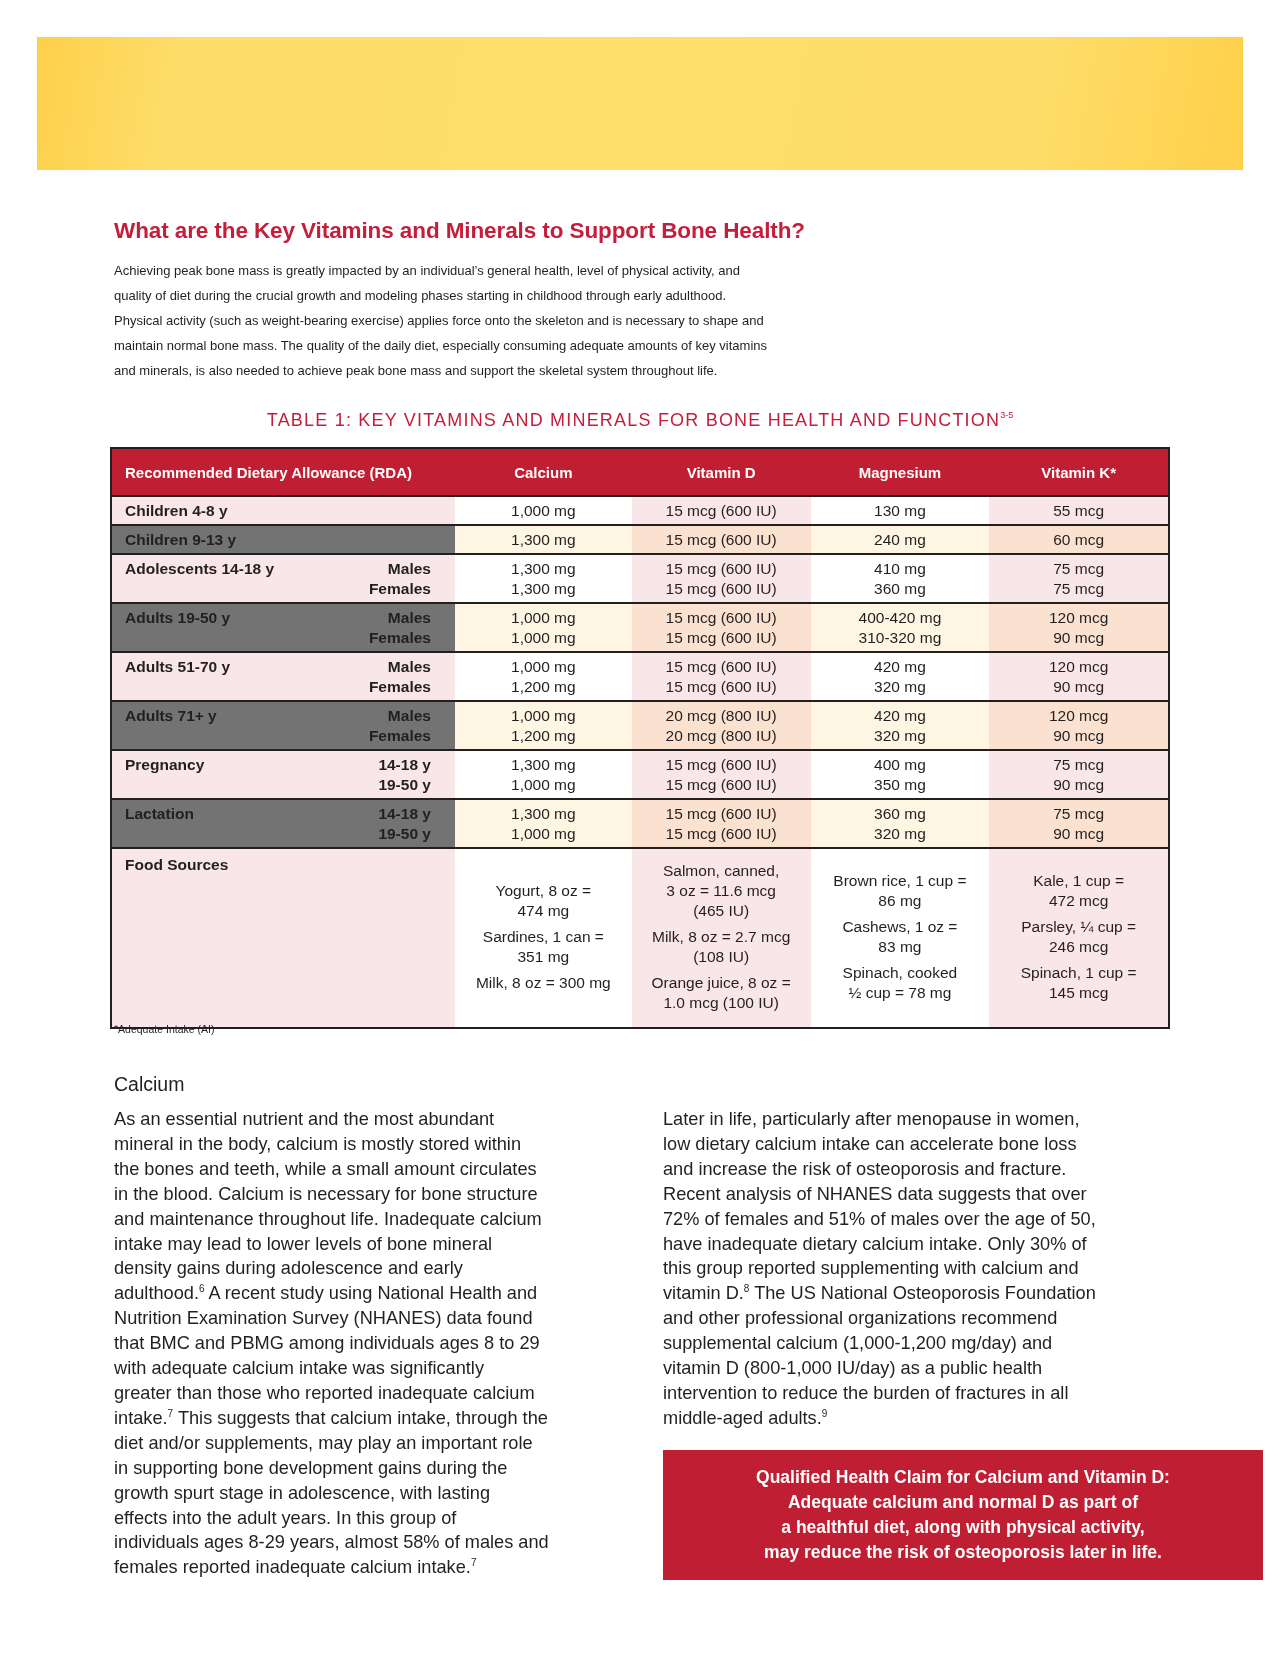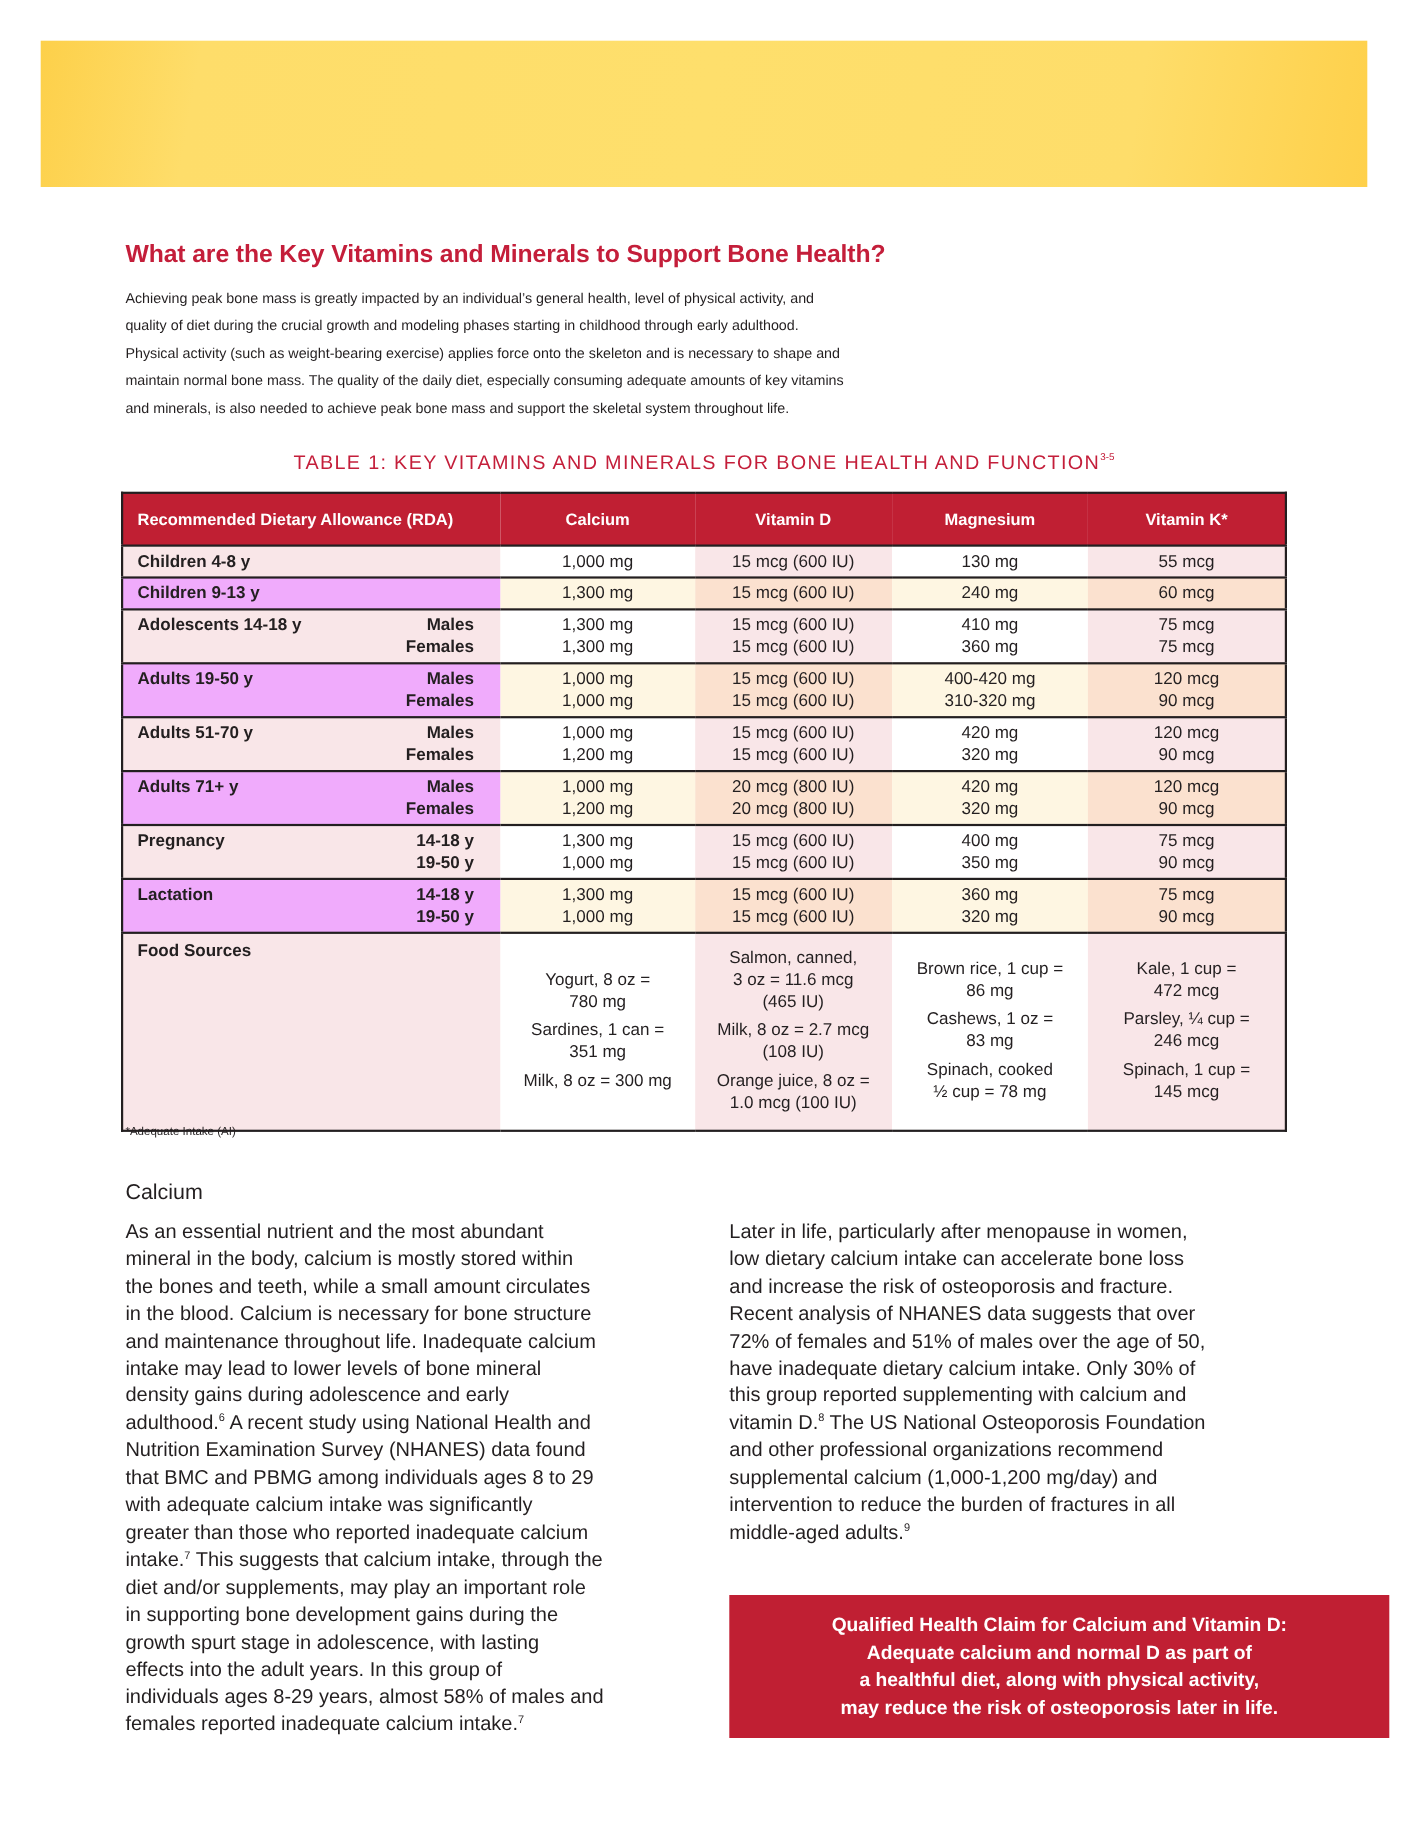--- a/index.html
+++ b/index.html
@@ -46,21 +46,21 @@
   .lbl-wrap .subs { text-align: right; }
   .rda-table td.food-lbl { font-weight: bold; text-align: left; padding-left: 13px; }
 
   
   tr.odd td.c0 { background: #f9e6e8; }
   tr.odd td.c1 { background: #ffffff; }
   tr.odd td.c2 { background: #f9e6e8; }
   tr.odd td.c3 { background: #ffffff; }
   tr.odd td.c4 { background: #f9e6e8; }
   
-  tr.even td.c0 { background: #f0abfc; margin-top: 16px; }
+  tr.even td.c0 { background: #737373; margin-top: 16px; }
   tr.even td.c1 { background: #fef6e2; }
   tr.even td.c2 { background: #fbe1cf; }
   tr.even td.c3 { background: #fef6e2; }
   tr.even td.c4 { background: #fbe1cf; }
 
   .val { display: block; white-space: nowrap; }
 
   tr.food td { vertical-align: middle; padding-top: 6px; padding-bottom: 8px; }
   tr.food td.food-lbl { vertical-align: top; margin-left: 24px; }
   .food-item { display: block; line-height: 20px; margin: 6px 0; }
@@ -326,21 +326,21 @@
           <span class="val">75 mcg</span>
           <span class="val">90 mcg</span>
         </td>
     </tr>
 
     <tr class="food odd">
       <td class="food-lbl c0">Food Sources</td>
       <td class="c1">
         <span class="food-item">
             <span class="val">Yogurt, 8 oz =</span>
-            <span class="val">780 mg</span>
+            <span class="val">474 mg</span>
           </span>
         <span class="food-item">
             <span class="val">Sardines, 1 can =</span>
             <span class="val">351 mg</span>
           </span>
         <span class="food-item">
             <span class="val">Milk, 8 oz = 300 mg</span>
           </span>
       </td>
       <td class="c2">
@@ -419,20 +419,21 @@
     <span>Later in life, particularly after menopause in women,</span>
     <span>low dietary calcium intake can accelerate bone loss</span>
     <span>and increase the risk of osteoporosis and fracture.</span>
     <span>Recent analysis of NHANES data suggests that over</span>
     <span>72% of females and 51% of males over the age of 50,</span>
     <span>have inadequate dietary calcium intake. Only 30% of</span>
     <span>this group reported  supplementing with calcium and</span>
     <span>vitamin D.<sup>8</sup> The US National Osteoporosis Foundation</span>
     <span>and other professional organizations recommend</span>
     <span>supplemental calcium (1,000-1,200 mg/day) and</span>
+    <span>vitamin D (800-1,000 IU/day) as a public health</span>
     <span>intervention to reduce the burden of fractures in all</span>
     <span>middle-aged adults.<sup>9</sup></span>
   </div>
 
 <div class="claim-box">
   <span>Qualified Health Claim for Calcium and Vitamin D:</span>
   <span>Adequate calcium and normal D as part of</span>
   <span>a healthful diet, along with physical activity,</span>
   <span>may reduce the risk of osteoporosis later in life.</span>
 </div>

